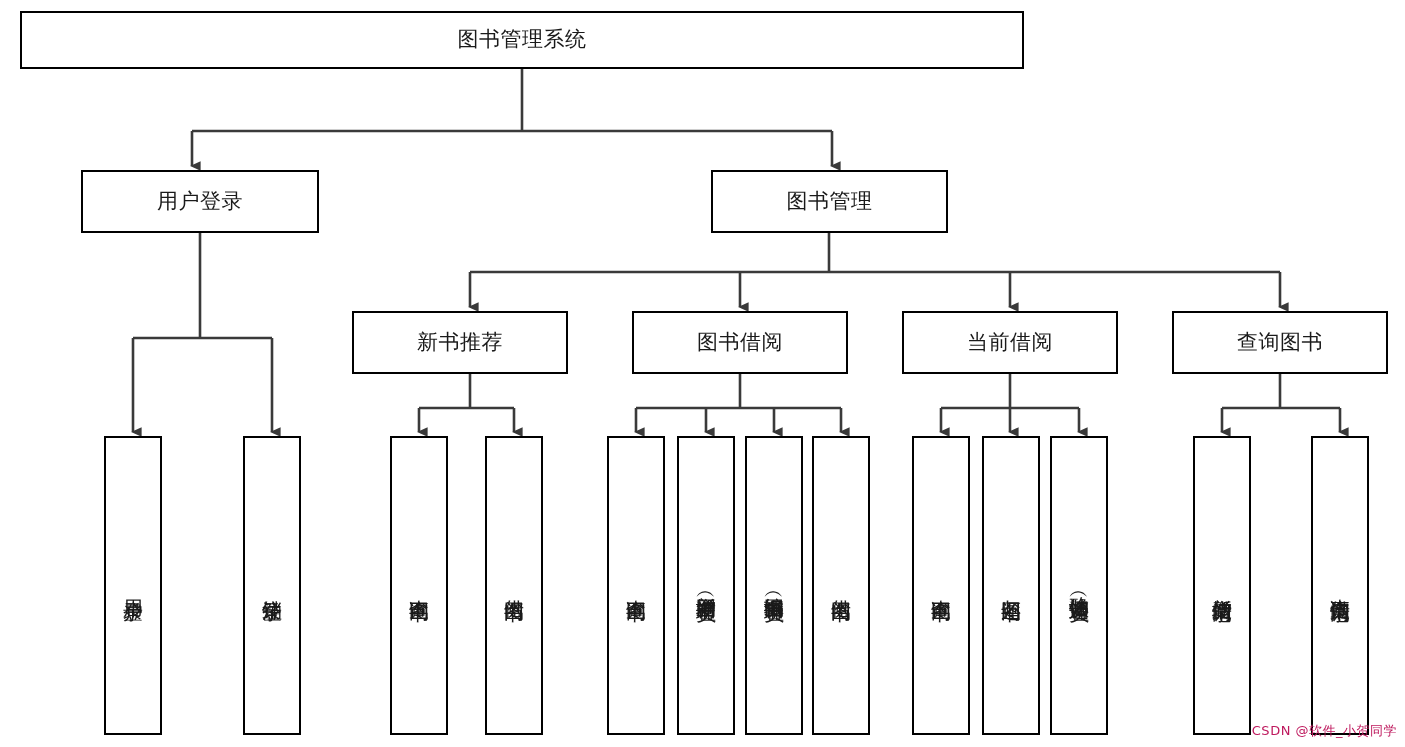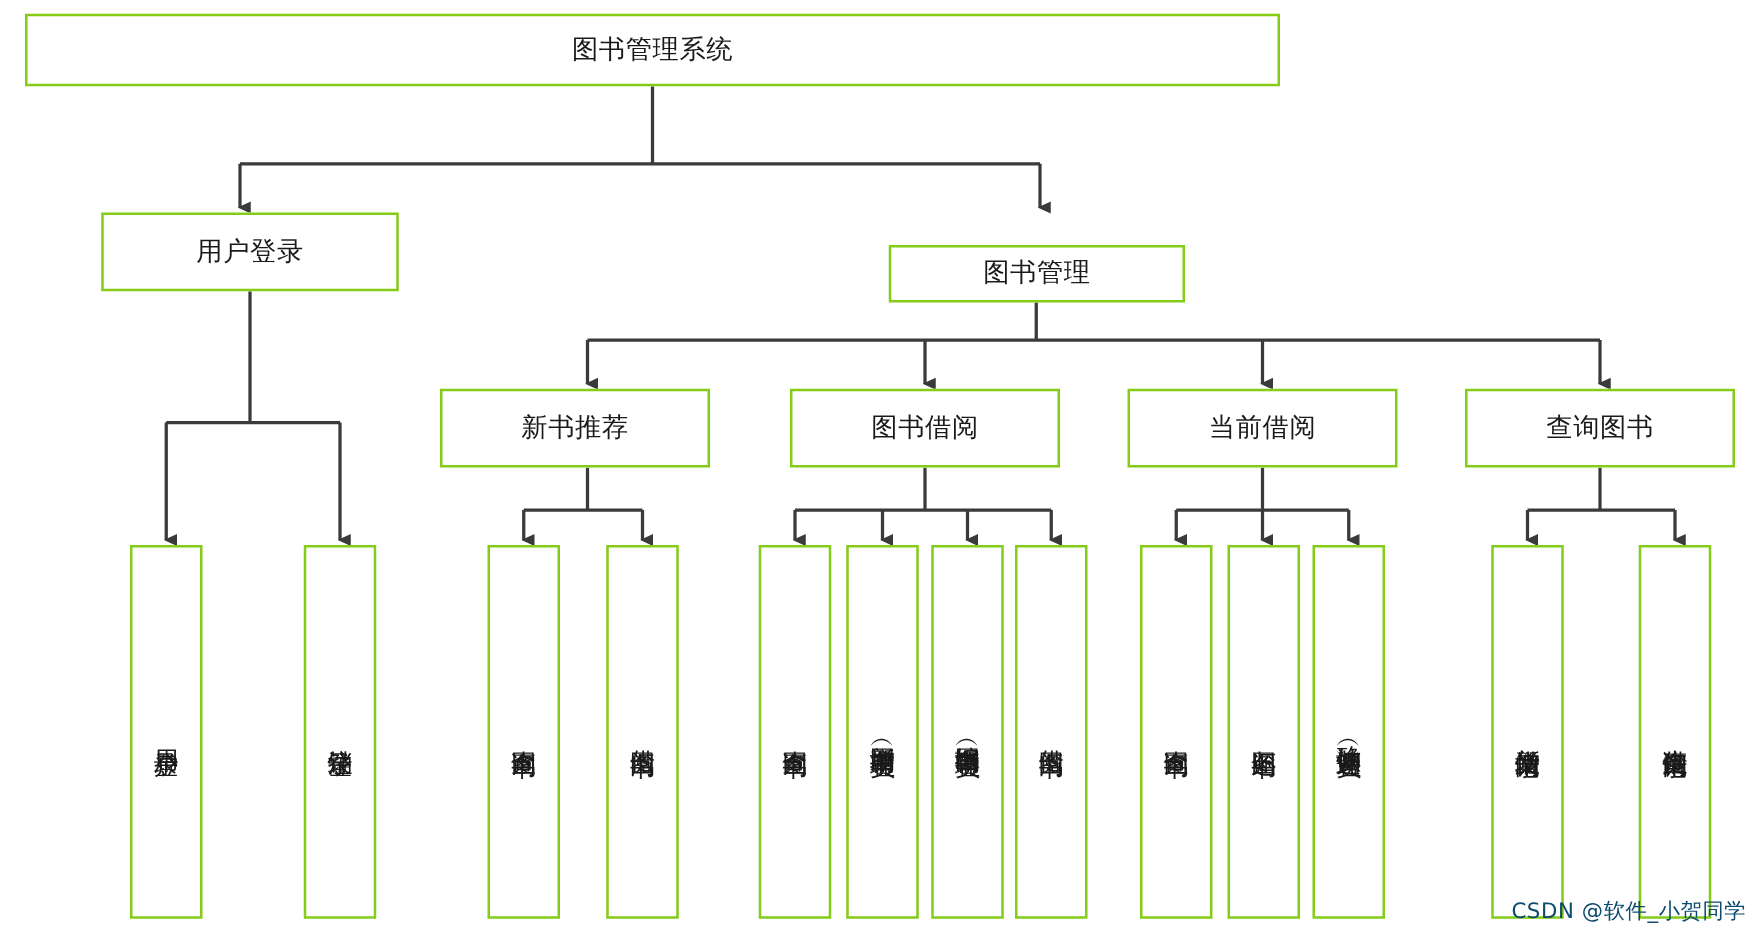--- a/index.html
+++ b/index.html
@@ -22,21 +22,21 @@
     left: 0;
     top: 0;
     width: 1405px;
     height: 747px;
     pointer-events: none;
   }
   .node {
     position: absolute;
     box-sizing: border-box;
     background: #ffffff;
-    border: 2px solid #84cc16;
+    border: 2px solid #000000;
     display: flex;
     align-items: center;
     justify-content: center;
     color: #1a1a1a;
     z-index: 2;
   }
   .node-h {
     font-size: 21px;
     line-height: 1.2;
     letter-spacing: 0.5px;
@@ -56,22 +56,22 @@
   .node-v .vlabel {
     writing-mode: vertical-rl;
     text-orientation: upright;
     display: block;
     max-height: 100%;
   }
   .watermark {
     position: absolute;
     right: 8px;
     bottom: 7px;
-    font-size: 17px;
-    color: #0c4a6e;
+    font-size: 13px;
+    color: #be185d;
     white-space: nowrap;
     z-index: 5;
     letter-spacing: 0.5px;
   }
 </style>
 </head>
 <body>
 
 <div id="diagram-root">
 
@@ -121,21 +121,21 @@
       <path d="M1280,374 L1280,408"></path>
       <path d="M1222,408 L1340,408"></path>
       <path d="M1222,408 L1222,432" marker-end="url(#arrow)"></path>
       <path d="M1340,408 L1340,432" marker-end="url(#arrow)"></path>
     </g>
   </svg>
 
   <div class="node node-h" style="left:20px; top:11px; width:1004px; height:58px;">图书管理系统</div>
 
   <div class="node node-h" style="left:81px; top:170px; width:238px; height:63px;">用户登录</div>
-  <div class="node node-h" style="left:711px; top:170px; width:237px; height:46px;margin-top:26px;">图书管理</div>
+  <div class="node node-h" style="left:711px; top:170px; width:237px; height:63px;">图书管理</div>
 
   <div class="node node-h" style="left:352px; top:311px; width:216px; height:63px;">新书推荐</div>
   <div class="node node-h" style="left:632px; top:311px; width:216px; height:63px;">图书借阅</div>
   <div class="node node-h" style="left:902px; top:311px; width:216px; height:63px;">当前借阅</div>
   <div class="node node-h" style="left:1172px; top:311px; width:216px; height:63px;">查询图书</div>
 
   <div class="node node-v" style="left:104px; top:436px; width:58px; height:299px;">
     <span class="vlabel">用户登录</span>
   </div>
   <div class="node node-v" style="left:243px; top:436px; width:58px; height:299px;">

